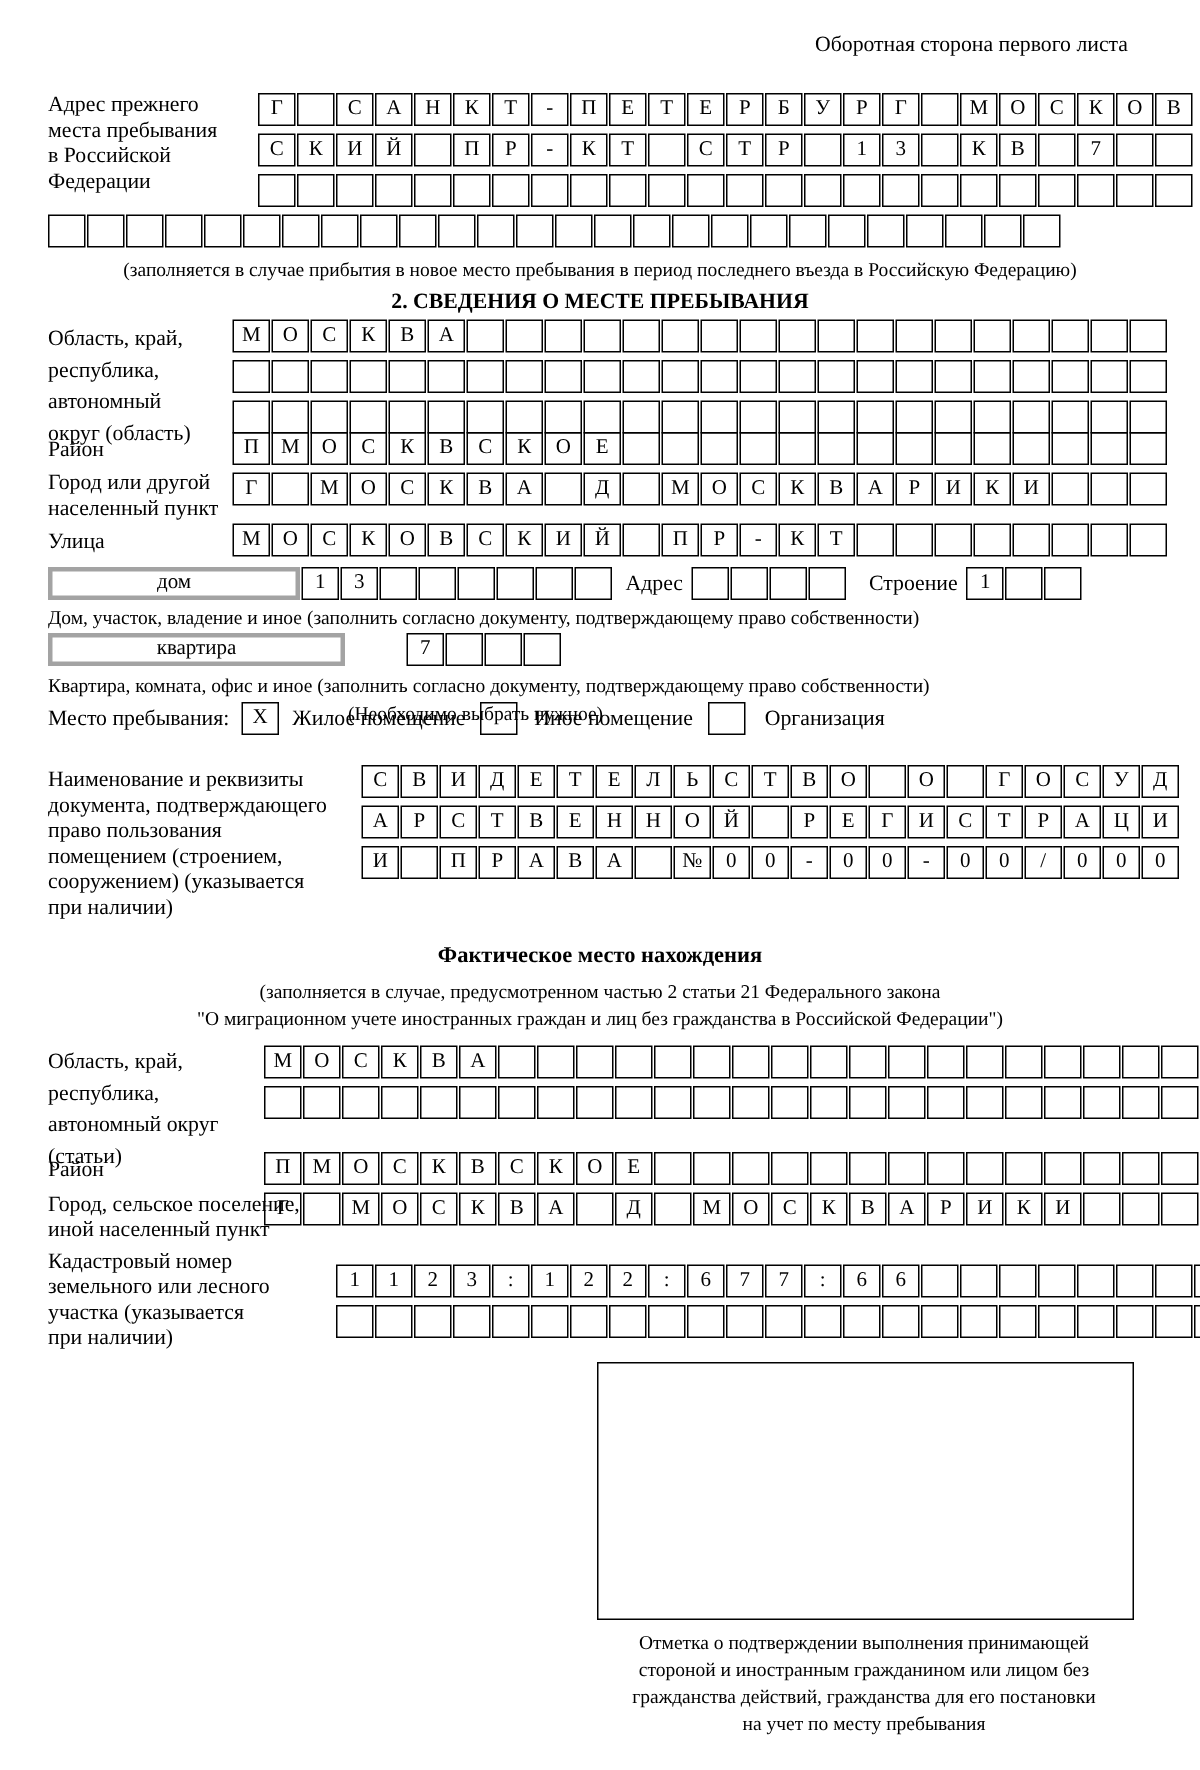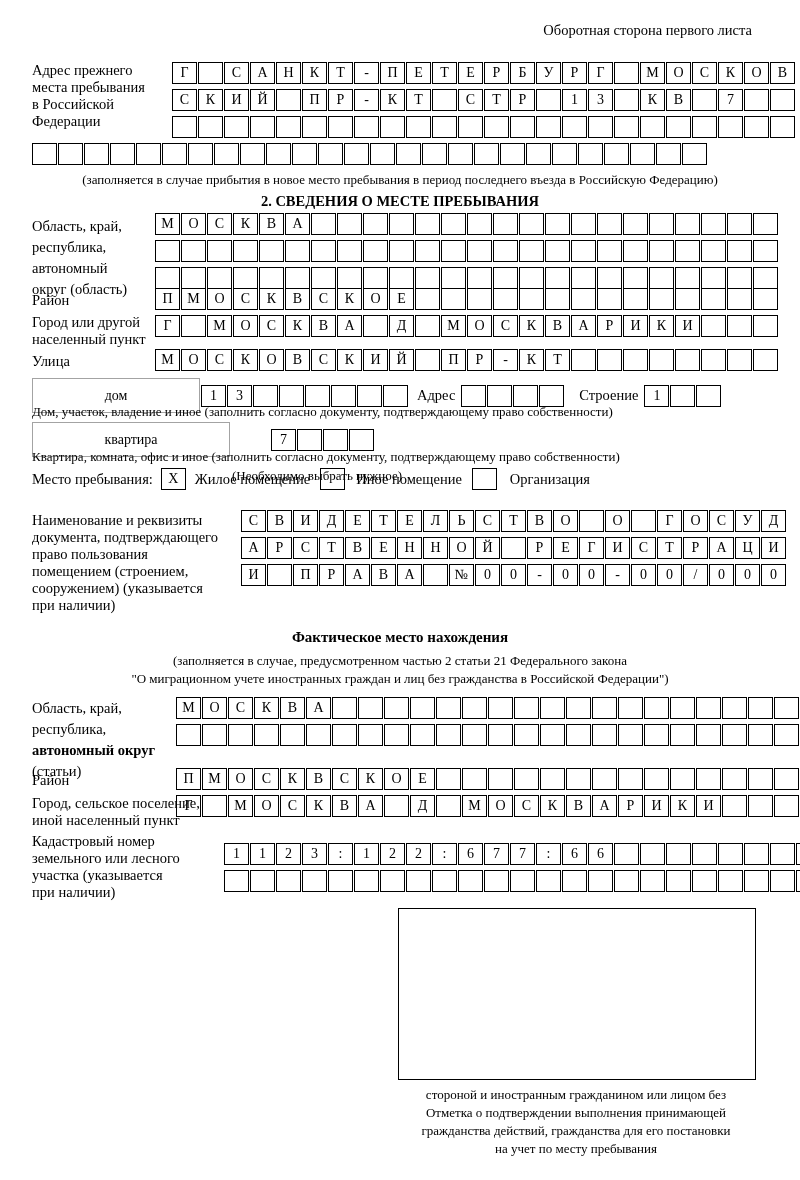--- a/index.html
+++ b/index.html
@@ -32,23 +32,23 @@
   .label{
     font-size:14.5px;
     line-height:17px;
   }
   .center{text-align:center;}
   .bold{font-weight:bold;}
 
   .abs{position:absolute;}
 
   .txtbox{
-    border:1px solid #a3a3a3;
+    border:3px solid #a3a3a3;
     box-sizing:border-box;
-    height:35px;
+    height:22px;
     display:flex;align-items:center;justify-content:center;
     font-size:14px;
     margin-right:1px;
   }
 
   .note{font-size:13px;}
 
   .bigbox{
     border:1px solid #000;
     box-sizing:border-box;
@@ -480,21 +480,21 @@
       <div class="cell">0</div>
     </div>
 
   <div class="abs bold center" style="left:32px; top:629px; width:736px; font-size:15px;">Фактическое место нахождения</div>
   <div class="abs note center" style="left:32px; top:653px; width:736px;">(заполняется в случае, предусмотренном частью 2 статьи 21 Федерального закона</div>
   <div class="abs note center" style="left:32px; top:671px; width:736px;">"О миграционном учете иностранных граждан и лиц без гражданства в Российской Федерации")</div>
 
   <div class="abs label" style="left:32px; top:698px; width:145px;">
     <div style="line-height:21px;">Область, край,</div>
     <div style="line-height:21px;">республика,</div>
-    <div style="line-height:21px;font-weight:bold;">автономный округ</div>
+    <div style="line-height:21px;">автономный округ</div>
     <div style="line-height:21px;">(статьи)</div>
   </div>
   <div class="abs boxrow" id="ar0" style="left:176px; top:697px;">
       <div class="cell">М</div>
       <div class="cell">О</div>
       <div class="cell">С</div>
       <div class="cell">К</div>
       <div class="cell">В</div>
       <div class="cell">А</div>
       <div class="cell"></div>
@@ -654,19 +654,19 @@
       <div class="cell"></div>
       <div class="cell"></div>
       <div class="cell"></div>
       <div class="cell"></div>
       <div class="cell"></div>
       <div class="cell"></div>
     </div>
 
   <div class="abs bigbox" style="left:398px; top:908px; width:358px; height:172px;"></div>
   <div class="abs note center" style="left:380px; top:1086px; width:392px; line-height:18px;">
+    <div>Отметка о подтверждении выполнения принимающей</div>
     <div>стороной и иностранным гражданином или лицом без</div>
-    <div>Отметка о подтверждении выполнения принимающей</div>
     <div>гражданства действий, гражданства для его постановки</div>
     <div>на учет по месту пребывания</div>
   </div>
 
 </div>
 
 </body></html>

